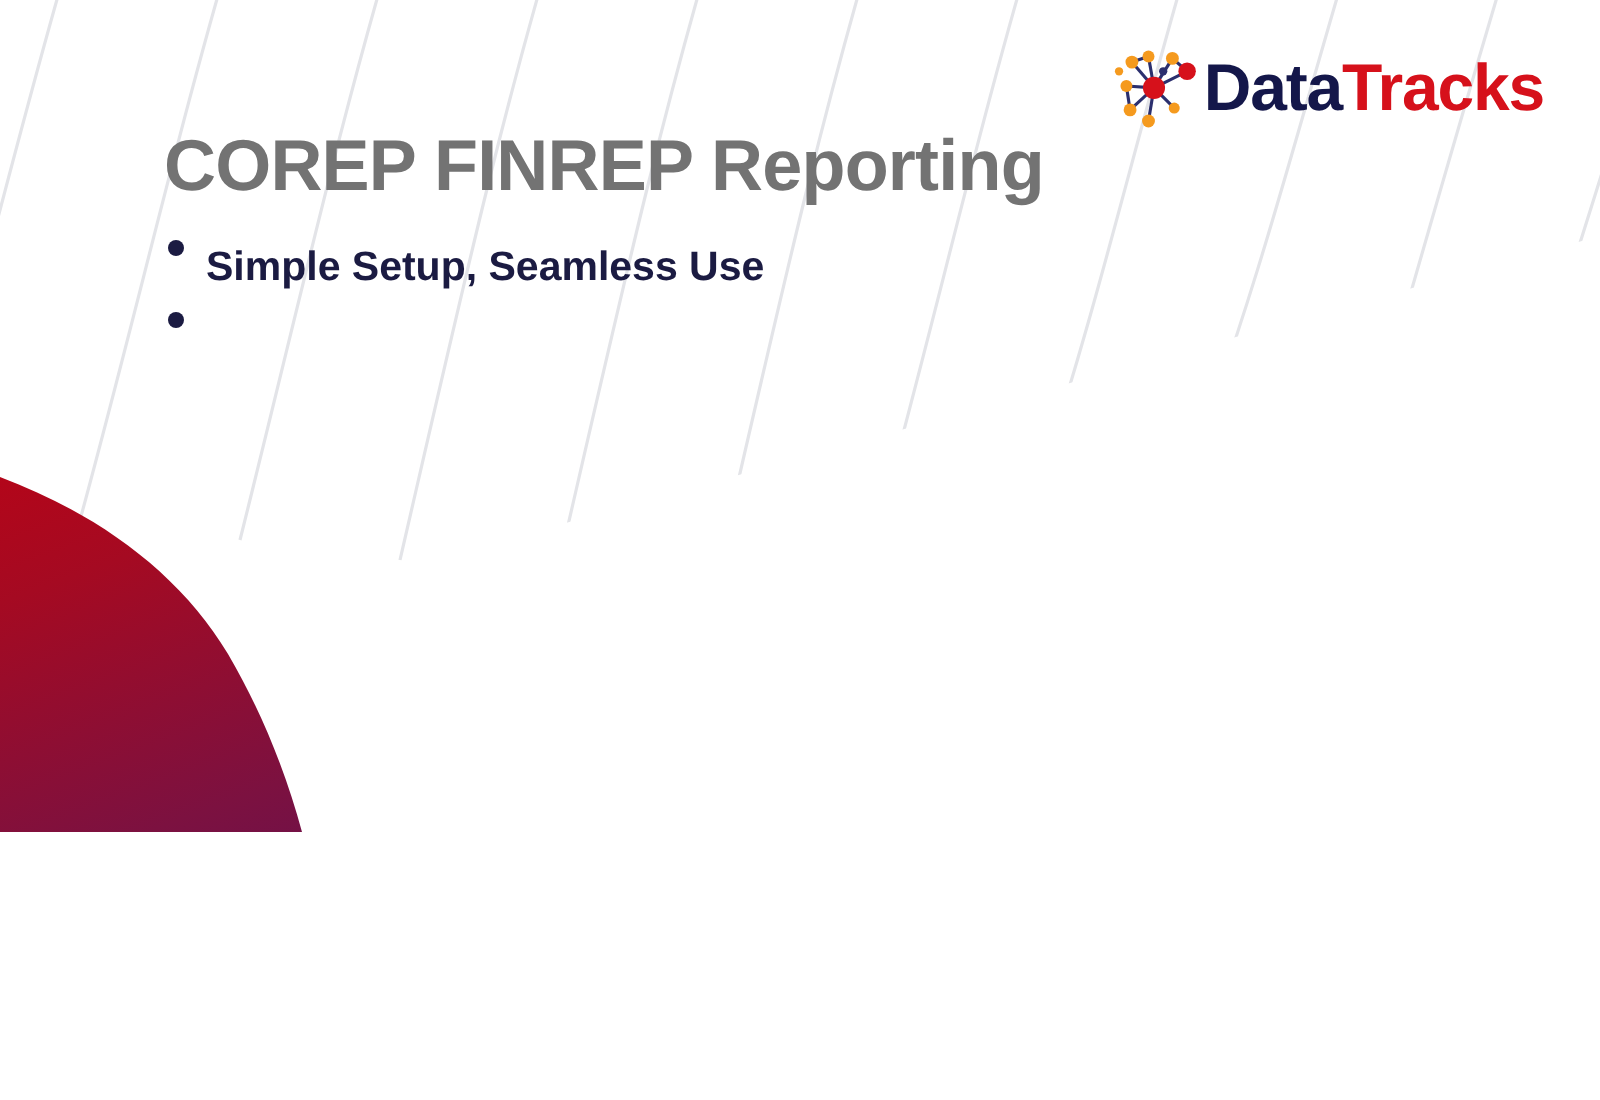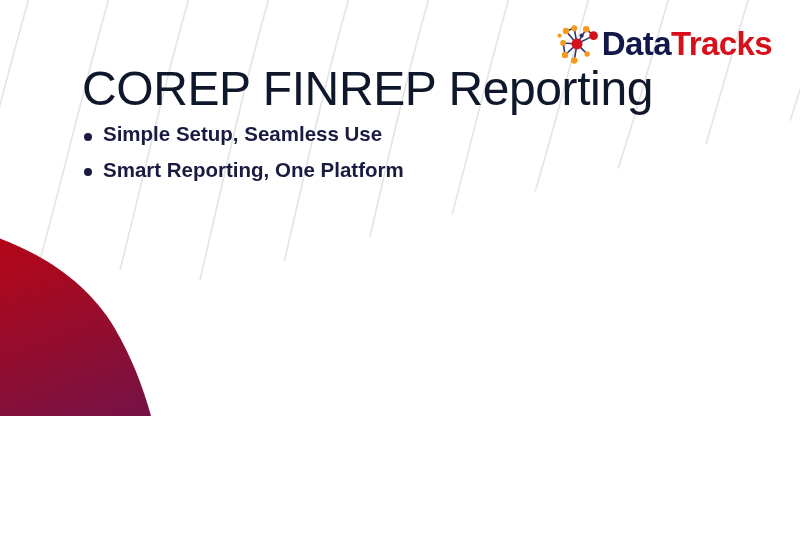--- a/index.html
+++ b/index.html
@@ -317,38 +317,38 @@
     white-space: nowrap;
   }
   .logo-data { color: #14174a; }
   .logo-tracks { color: #d6111b; }
 
   
   .headline {
     position: absolute;
     left: 82px;
     top: 64px;
-    font-size: 48px;
-    font-weight: 400;
-    color: #0f172a;
+    font-size: 36px;
+    font-weight: 700;
+    color: #737373;
     letter-spacing: -0.4px;
     line-height: 1.06;
     white-space: nowrap;
   }
   .bullets {
     position: absolute;
     left: 84px;
     top: 124px;
     margin: 0;
     padding: 0;
     list-style: none;
   }
   .bullets li {
     display: flex;
-    align-items: flex-end;
+    align-items: flex-start;
     gap: 11px;
     font-size: 20.5px;
     font-weight: 700;
     color: #1b1b42;
     line-height: 1;
     margin-bottom: 15px;
     white-space: nowrap;
   }
   .bullet-dot {
     flex: 0 0 auto;
@@ -502,17 +502,16 @@
 
   <div class="headline">COREP FINREP Reporting</div>
 
   <ul class="bullets">
     <li>
       <span class="bullet-dot"></span>
       <span>Simple Setup, Seamless Use</span>
     </li>
     <li>
       <span class="bullet-dot"></span>
-      <span>Smart Reporting, One Platform</span>
     </li>
   </ul>
 
 </div>
 
 </body></html>

